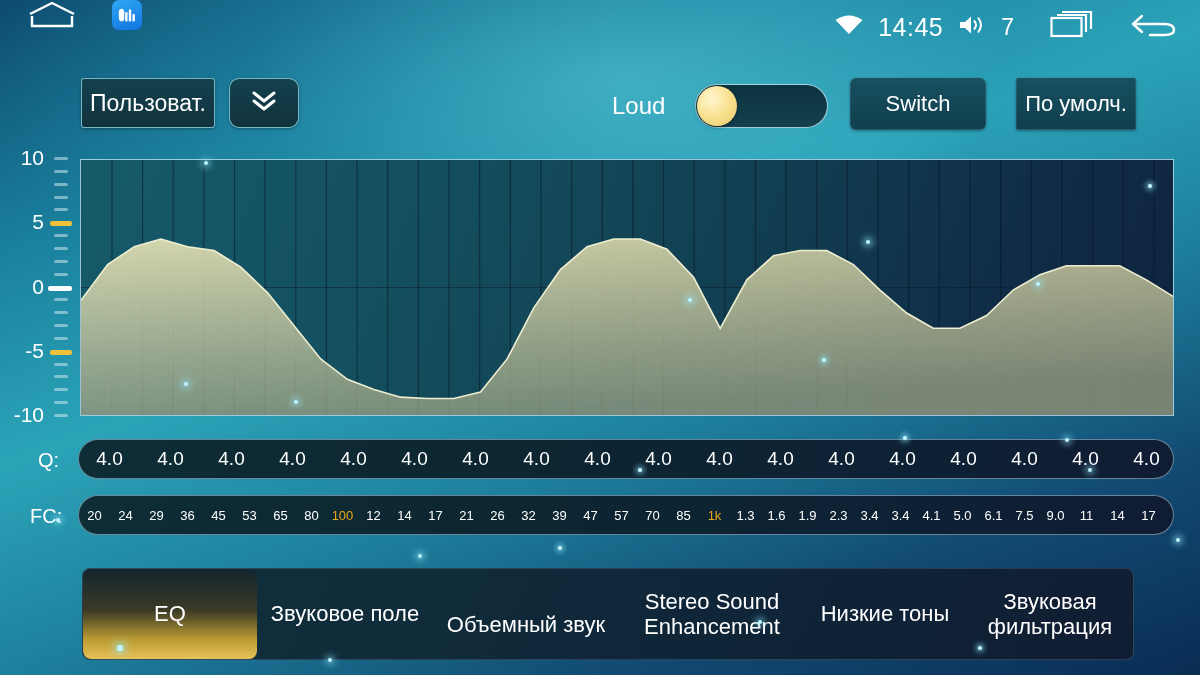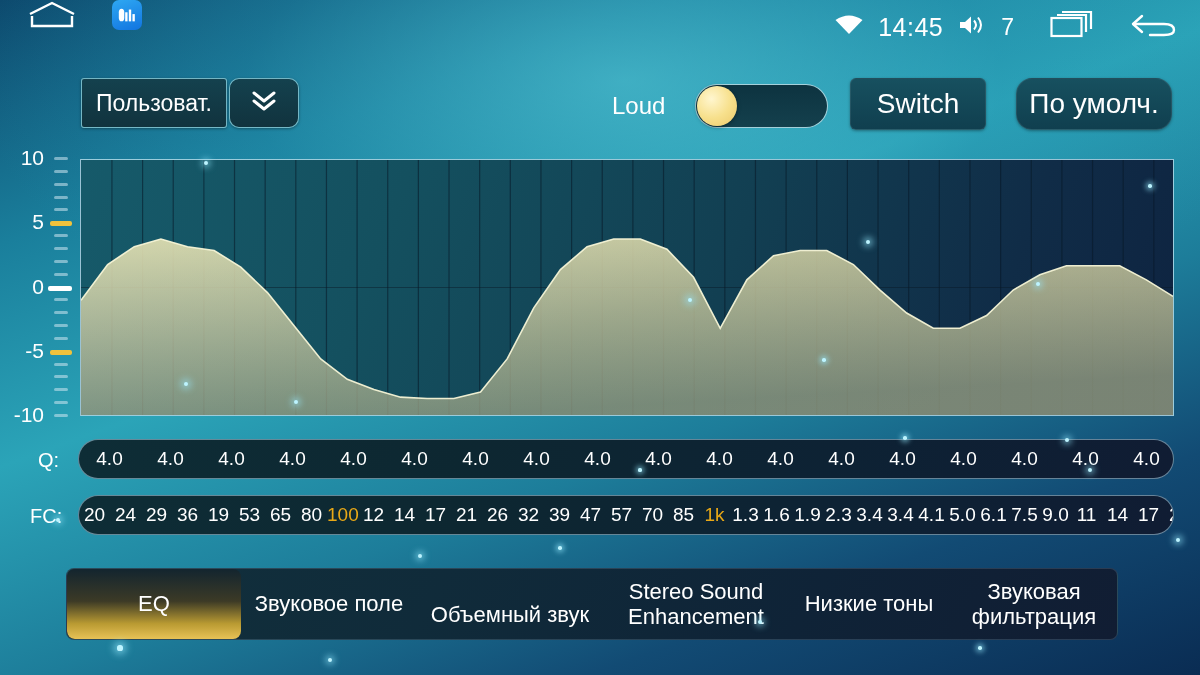--- a/index.html
+++ b/index.html
@@ -41,30 +41,30 @@
   
   .controls {
     position: absolute; left: 0; top: 70px; width: 1200px; height: 66px;
   }
   .btn {
     position: absolute;
     background: linear-gradient(180deg, #14414e 0%, #11333e 100%);
     border: 1.5px solid rgba(150,225,240,0.75);
     color: #ffffff;
     display: flex; align-items: center; justify-content: center;
-    font-size: 28px;
+    font-size: 22px;
     box-shadow: 0 1px 3px rgba(0,0,0,0.35);
   }
-  #preset-button { left: 81px; top: 8px; width: 146px; height: 50px; border-radius: 3px; font-size: 23px; }
+  #preset-button { left: 81px; top: 8px; width: 134px; height: 50px; border-radius: 3px; font-size: 23px; }
   #preset-dropdown-button {
     left: 229px; top: 8px; width: 70px; height: 50px; border-radius: 10px;
   }
   #switch-button { left: 850px; top: 8px; width: 136px; height: 52px; border-radius: 6px; border-color: rgba(255,255,255,0.08);
     background: linear-gradient(180deg, #17505f 0%, #103f4f 100%); }
-  #default-button { left: 1016px; top: 8px; width: 156px; height: 52px; border-radius: 16px; border-color: rgba(255,255,255,0.08);
+  #default-button { left: 1016px; top: 8px; width: 120px; height: 52px; border-radius: 2px; border-color: rgba(255,255,255,0.08);
     background: linear-gradient(180deg, #17505f 0%, #103f4f 100%); }
 
   .loud-wrap { position: absolute; left: 612px; top: 14px; display: flex; align-items: center; gap: 30px; }
   .loud-label { color: #ffffff; font-size: 24px; }
   .toggle {
     width: 133px; height: 44px; border-radius: 22px;
     background: linear-gradient(180deg, #0d3340 0%, #14404d 100%);
     border: 1.6px solid rgba(190,235,245,0.85);
     position: relative;
   }
@@ -102,26 +102,26 @@
   }
   #q-row  { left: 78px; top: 439px; width: 1096px; }
   #fc-row { left: 78px; top: 495px; width: 1096px; }
   .row-tag { position: absolute; color: #ffffff; font-size: 20px; }
   #q-tag  { left: 38px; top: 449px; }
   #fc-tag { left: 30px; top: 505px; }
   .cell {
     color: #ffffff; font-size: 19px; text-align: center; flex: 0 0 auto;
   }
   #q-row .cell  { width: 61px; }
-  #fc-row .cell { width: 31px; font-size: 19px; }
+  #fc-row .cell { width: 31px; font-size: 13px; }
   .cell.hl { color: #e8a817; }
 
   
   .tabbar {
-    position: absolute; left: 66px; top: 568px; width: 1052px; height: 72px;
+    position: absolute; left: 82px; top: 568px; width: 1052px; height: 92px;
     border-radius: 8px;
     background: linear-gradient(120deg, #11303c 0%, #102b3a 35%, #0f2337 70%, #111d33 100%);
     display: flex; align-items: stretch; overflow: hidden;
     border: 1px solid rgba(160,200,225,0.18);
   }
   .tab {
     display: flex; align-items: center; justify-content: center; text-align: center;
     color: #ffffff; font-size: 22px; line-height: 1.15; padding: 0 10px;
     flex: 0 0 auto; white-space: pre-line;
   }
@@ -312,21 +312,21 @@
     <div class="cell">4.0</div>
     <div class="cell">4.0</div>
   </div>
 
 <div class="row-tag" id="fc-tag">FC:</div>
 <div class="param-row" id="fc-row">
     <div class="cell">20</div>
     <div class="cell">24</div>
     <div class="cell">29</div>
     <div class="cell">36</div>
-    <div class="cell">19</div>
+    <div class="cell">45</div>
     <div class="cell">53</div>
     <div class="cell">65</div>
     <div class="cell">80</div>
     <div class="cell hl">100</div>
     <div class="cell">12</div>
     <div class="cell">14</div>
     <div class="cell">17</div>
     <div class="cell">21</div>
     <div class="cell">26</div>
     <div class="cell">32</div>

